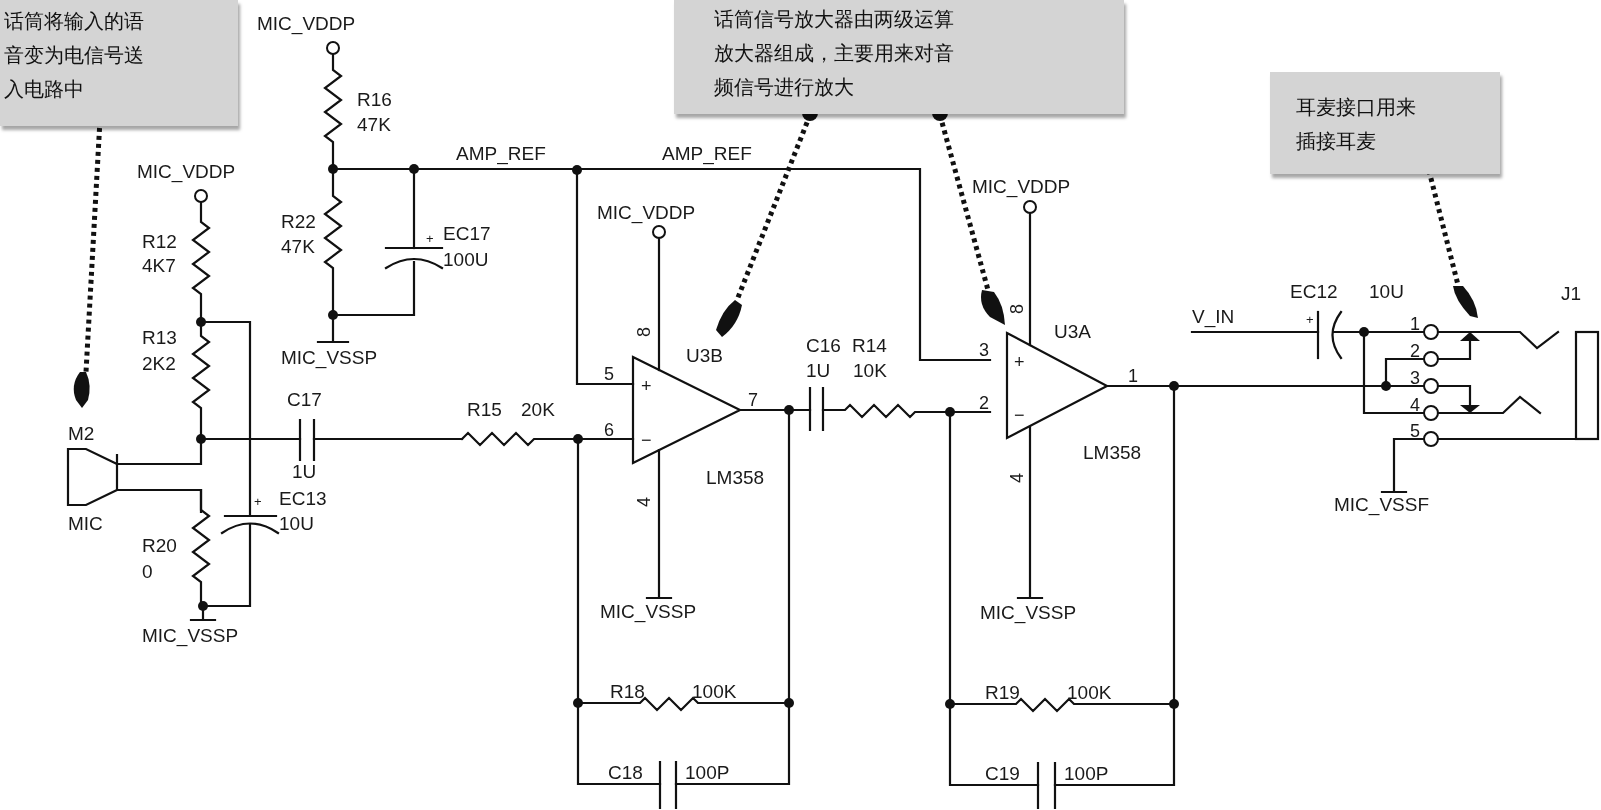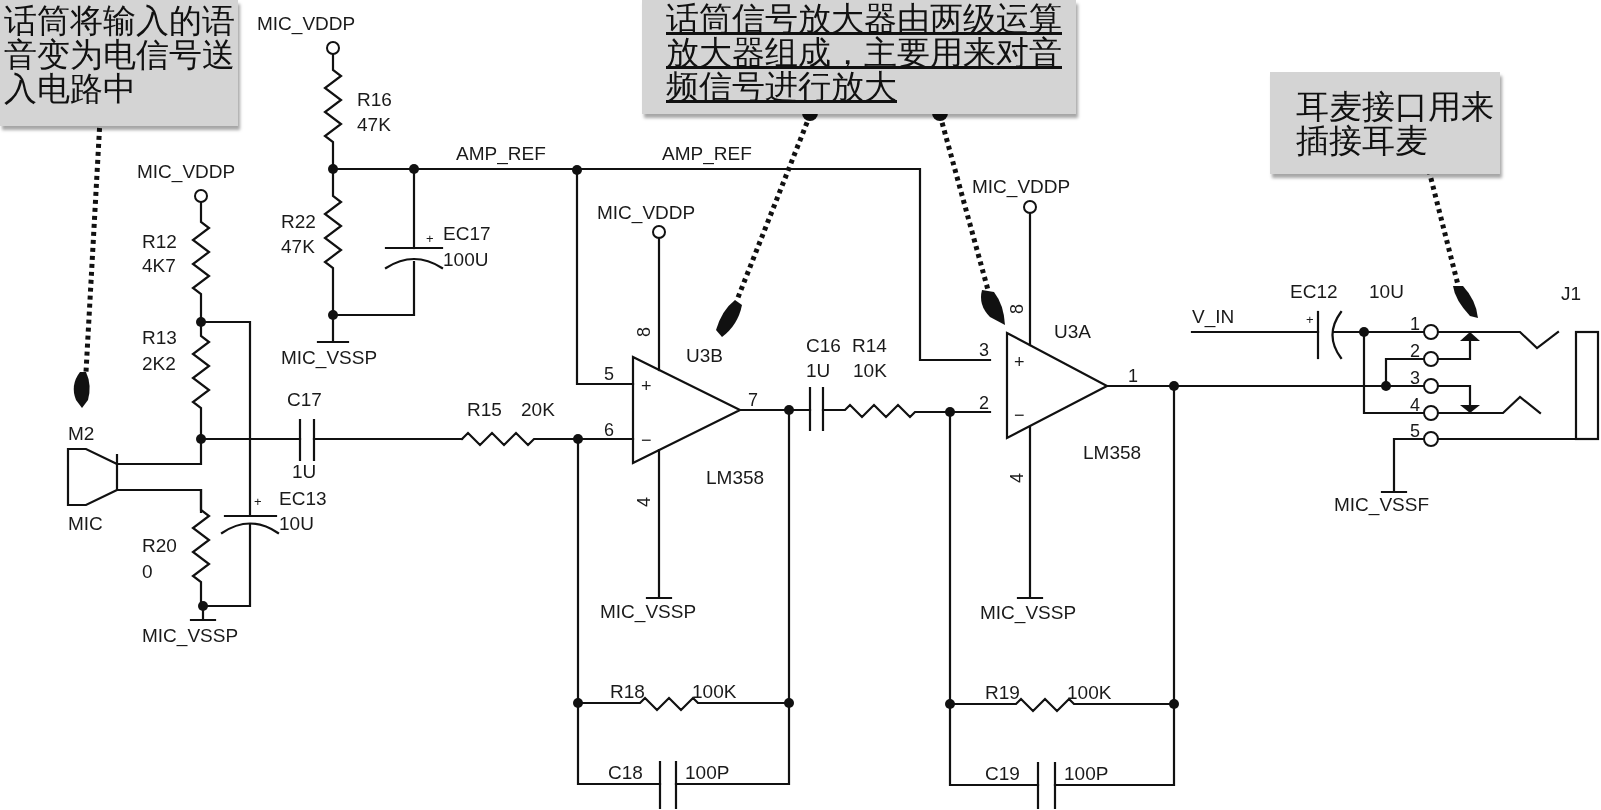--- a/index.html
+++ b/index.html
@@ -4,21 +4,21 @@
 <style>
   html, body { margin: 0; padding: 0; background: #ffffff; }
   body { width: 1601px; height: 810px; overflow: hidden; position: relative; font-family: "Liberation Sans", sans-serif; }
   #schem { position: absolute; left: 0; top: 0; }
   .w { stroke: #111; stroke-width: 2.2; fill: none; stroke-linecap: square; }
   .t { font-family: "Liberation Sans", sans-serif; font-size: 19px; fill: #1a1a1a; }
   .pin { font-family: "Liberation Sans", sans-serif; font-size: 18px; fill: #1a1a1a; }
   .dot { fill: #111; }
   .open { fill: #fff; stroke: #111; stroke-width: 2; }
   .note { position: absolute; background: #d4d4d4; color: #111;
-          font-family: "DejaVu Serif", serif; font-size: 33px; line-height: 34px;
+          font-family: "DejaVu Serif", serif; font-size: 20px; line-height: 34px;
           box-shadow: 2px 4px 3px rgba(0,0,0,0.35); }
   .note p { margin: 0; white-space: pre-line; }
   .leader { stroke: #111; stroke-width: 5; stroke-dasharray: 4 4; fill: none; }
   .bead { fill: #111; }
 </style>
 </head>
 <body>
 
 <svg id="schem" width="1601" height="810" viewBox="0 0 1601 810">
 
@@ -231,21 +231,21 @@
     <circle class="bead" cx="1423" cy="145" r="8"></circle>
     <path class="bead" d="M1453,286 Q1455,300 1470,316 L1478,318 Q1476,300 1463,286 Z"></path>
   </g>
 </svg>
 
 <div class="note" style="left:0;top:0;width:234px;height:122px;padding:4px 0 0 4px;">
   <p>话筒将输入的语
 音变为电信号送
 入电路中</p>
 </div>
-<div class="note" style="left:642px;top:0;width:410px;height:112px;padding:2px 0 0 24px;text-decoration:underline;">
+<div class="note" style="left:674px;top:0;width:410px;height:112px;padding:2px 0 0 40px;">
   <p>话筒信号放大器由两级运算
 放大器组成，主要用来对音
 频信号进行放大</p>
 </div>
 <div class="note" style="left:1270px;top:48px;width:230px;height:102px;padding:18px 0 0 26px;box-sizing:border-box;margin-top:24px;">
   <p>耳麦接口用来
 插接耳麦</p>
 </div>
 
 </body></html>

